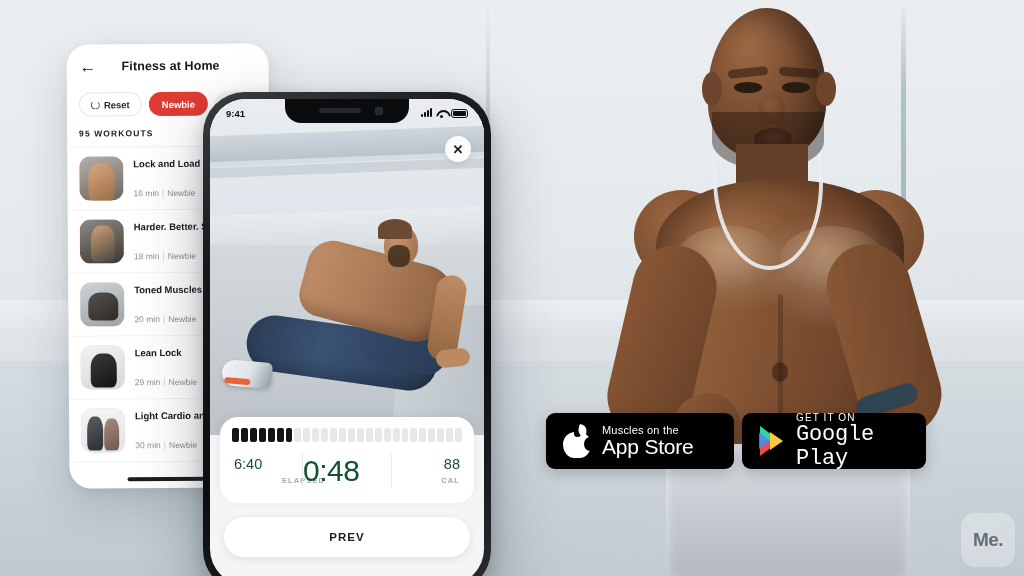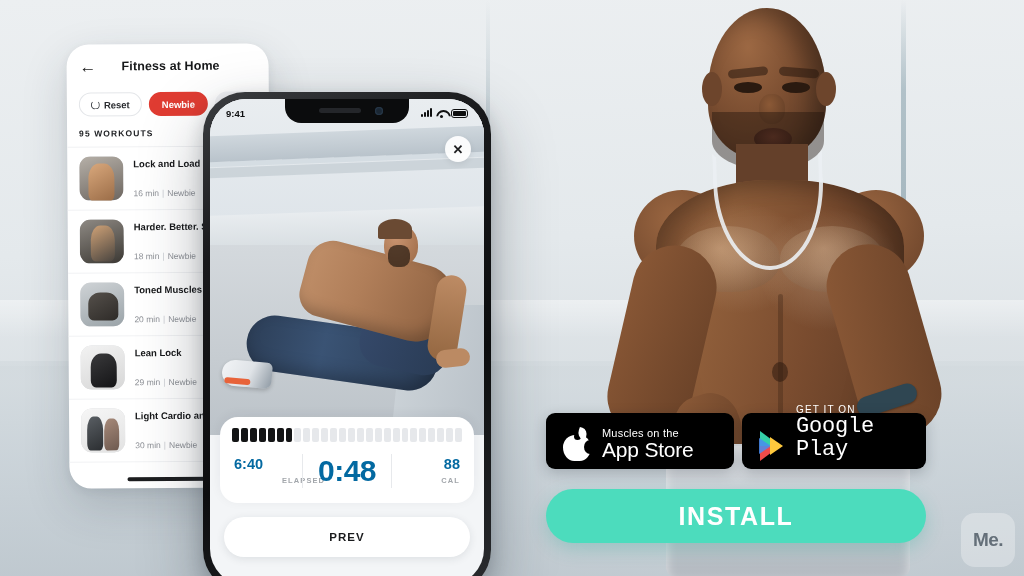--- a/index.html
+++ b/index.html
@@ -255,41 +255,41 @@
   
   .stats-card {
     position: absolute; left: 10px; right: 10px; top: 318px; height: 86px;
     background: #fff; border-radius: 18px; padding: 11px 12px 8px;
     box-shadow: 0 -2px 12px rgba(30,40,50,.06);
   }
   .seg-bar { display: flex; gap: 2px; margin-bottom: 12px; }
   .seg { flex: 1; height: 14px; border-radius: 2px; background: #e6e8eb; }
   .seg.on { background: #131415; }
   .stats-row { display: flex; align-items: center; }
-  .stat { text-align: center; }
+  .stat { }
   .stat.elapsed { width: 70px; text-align: left; padding-left: 2px; }
   .stat.cal { width: 70px; text-align: right; padding-right: 2px; }
   .stat.main { flex: 1; }
-  .stat-val { font-size: 14.5px; font-weight: 700; color: #0369a1; line-height: 1; }
+  .stat-val { font-size: 14.5px; font-weight: 400; color: #14532d; line-height: 1; }
   .stat.main .stat-val { font-size: 30px; letter-spacing: -.5px; }
   .stat-lab { font-size: 7.5px; letter-spacing: 1.1px; color: #a2a6ab; margin-top: 5px; font-weight: 600; margin-left: 48px; }
   .divider { width: 1px; height: 34px; background: #e7e9ec; }
 
   .nav-row { position: absolute; left: 14px; right: 14px; top: 418px; display: flex; gap: 10px; }
   .nav-btn { flex: 1; height: 40px; border-radius: 21px; display: flex; align-items: center;
              justify-content: center; font-size: 11.5px; font-weight: 700; letter-spacing: 1.1px; }
   .nav-btn.prev { background: transparent; border: 1px solid #dfe2e6; color: #1a1b1d; }
   .nav-btn.next { background: #ffffff; color: #1a1b1d; box-shadow: 0 2px 8px rgba(30,40,50,.1); }
   .phone-home { position: absolute; left: 50%; transform: translateX(-50%); bottom: 8px;
                 width: 108px; height: 5px; border-radius: 3px; background: #14151700; }
 
   
   .badge {
     position: absolute; background: #000; border-radius: 9px;
-    display: flex; align-items: flex-end; gap: 10px; padding: 8px 16px;
+    display: flex; align-items: center; gap: 10px; padding: 17px 16px;
     box-shadow: 0 4px 14px rgba(20,28,36,.22);
   }
   .badge.apple { left: 546px; top: 413px; width: 188px; height: 56px; }
   .badge.google { left: 742px; top: 413px; width: 184px; height: 56px; }
   .badge-txt-top { font-size: 11px; color: #fff; letter-spacing: .2px; line-height: 1.1; }
   .badge-txt-bot { font-size: 21px; color: #fff; font-weight: 400; line-height: 1.05; letter-spacing: -.2px; }
   .badge.google .badge-txt-top { font-size: 10px; letter-spacing: 1.1px; }
   .badge.google .badge-txt-bot { font-size: 22px; font-family: Liberation Mono, monospace; }
   .apple-logo { width: 30px; height: 34px; position: relative; flex: 0 0 30px; }
   .apple-logo .body { position: absolute; left: 1px; top: 8px; width: 28px; height: 26px;
@@ -576,17 +576,16 @@
         <span class="t2"></span>
         <span class="t4"></span>
         <span class="t3"></span>
     </span>
     <span>
       <span class="badge-txt-top" style="display:block">GET IT ON</span>
       <span class="badge-txt-bot" style="display:block">Google Play</span>
     </span>
   </div>
 
-  <div class="install-btn">INSTALL</div>
 
   <div class="watermark">Me.</div>
 
 </div>
 
 </body></html>

